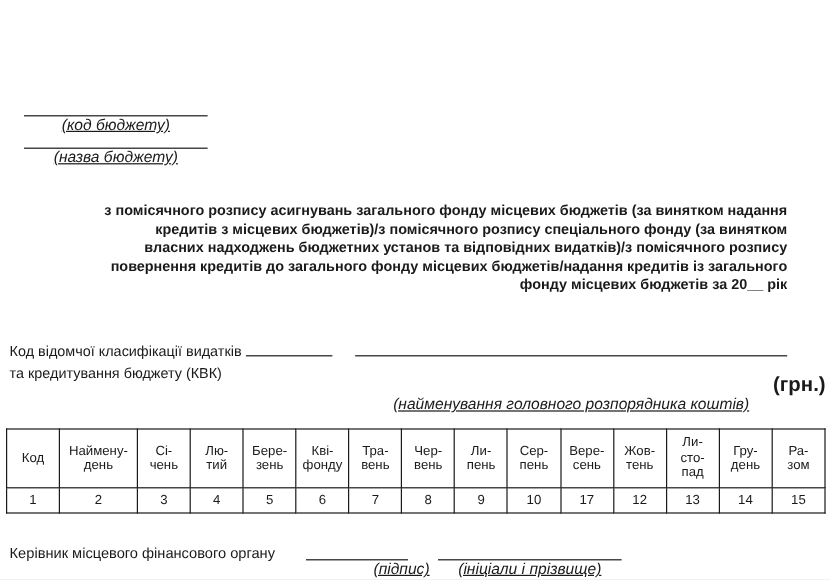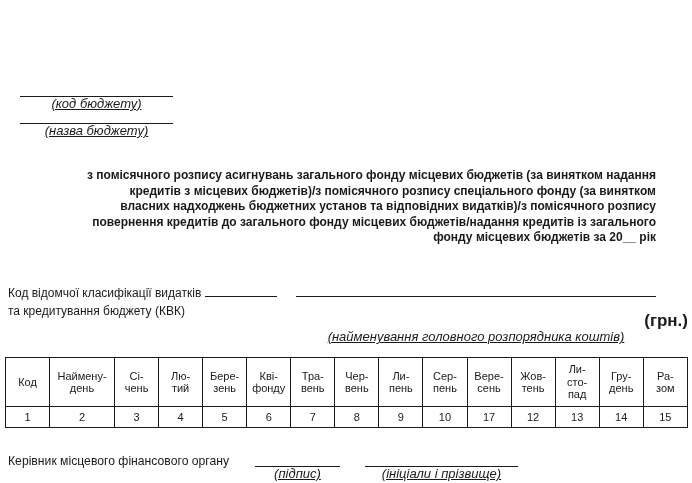--- a/index.html
+++ b/index.html
@@ -165,18 +165,18 @@
           <td>13</td>
           <td>14</td>
           <td>15</td>
         </tr>
     </tbody>
   </table>
 
   <div class="abs signer-title">Керівник місцевого фінансового органу</div>
 
   <div class="abs field-line" style="left:255px;top:452px;width:85px;"></div>
-  <div class="abs caption" style="left:255px;top:468px;width:85px;">(підпис)</div>
+  <div class="abs caption" style="left:273px;top:468px;width:85px;text-align:right;">(підпис)</div>
 
   <div class="abs field-line" style="left:365px;top:452px;width:153px;"></div>
   <div class="abs caption" style="left:365px;top:468px;width:153px;">(ініціали і прізвище)</div>
 
 </div>
 
 </body></html>

